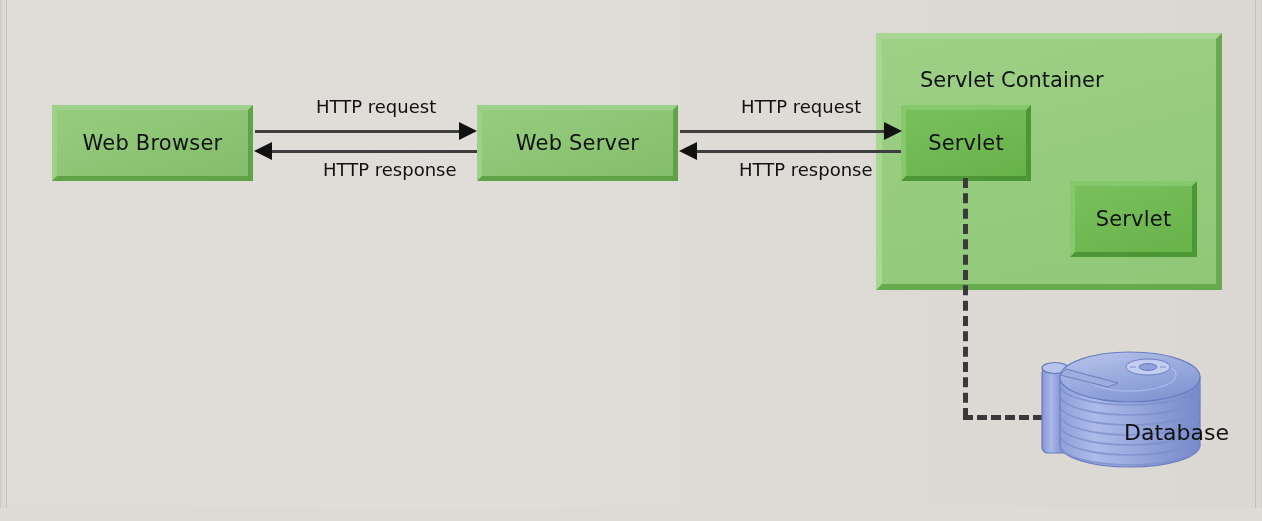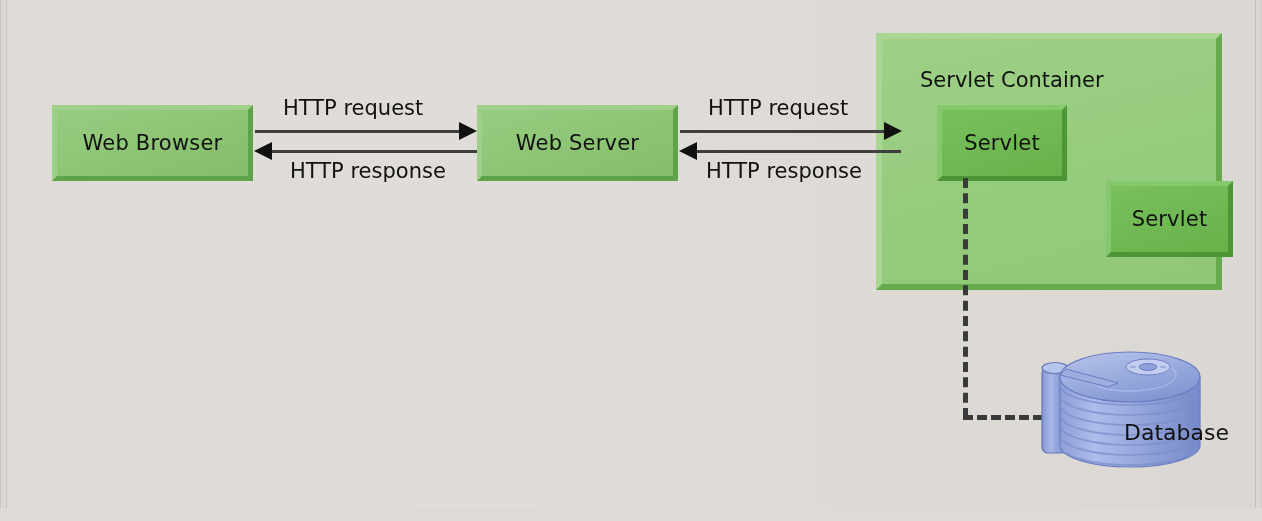--- a/index.html
+++ b/index.html
@@ -60,39 +60,38 @@
     position:absolute;z-index:3;
     font-size:21px;color:#111;white-space:nowrap;
   }
   
   .servlet{
     background:#6fb852;
     border-top:5px solid #86c86c;
     border-left:5px solid #86c86c;
     border-right:5px solid #4d9636;
     border-bottom:5px solid #4d9636;
-    margin-left:36px;
   }
   .servlet .inner{
     background:linear-gradient(160deg,#79c05d 0%,#6fb852 55%,#68b24a 100%);
   }
 
   
   .arrow-line{position:absolute;height:3px;background:#3f3f3f;}
   .arrow-head{position:absolute;width:0;height:0;}
   .arrow-head.right{
     border-top:9px solid transparent;border-bottom:9px solid transparent;
     border-left:18px solid #111;
   }
   .arrow-head.left{
     border-top:9px solid transparent;border-bottom:9px solid transparent;
     border-right:18px solid #111;
   }
   .lbl{
-    position:absolute;font-size:21px;color:#111;white-space:nowrap;
+    position:absolute;font-size:18px;color:#111;white-space:nowrap;margin-left:33px;
   }
 
   
   .dash-v{position:absolute;width:0;border-left:5px dashed #3a3a3a;}
   .dash-h{position:absolute;height:0;border-top:5px dashed #3a3a3a;}
 
   
   .db{position:absolute;}
   .db svg{display:block;}
   .db-label{

